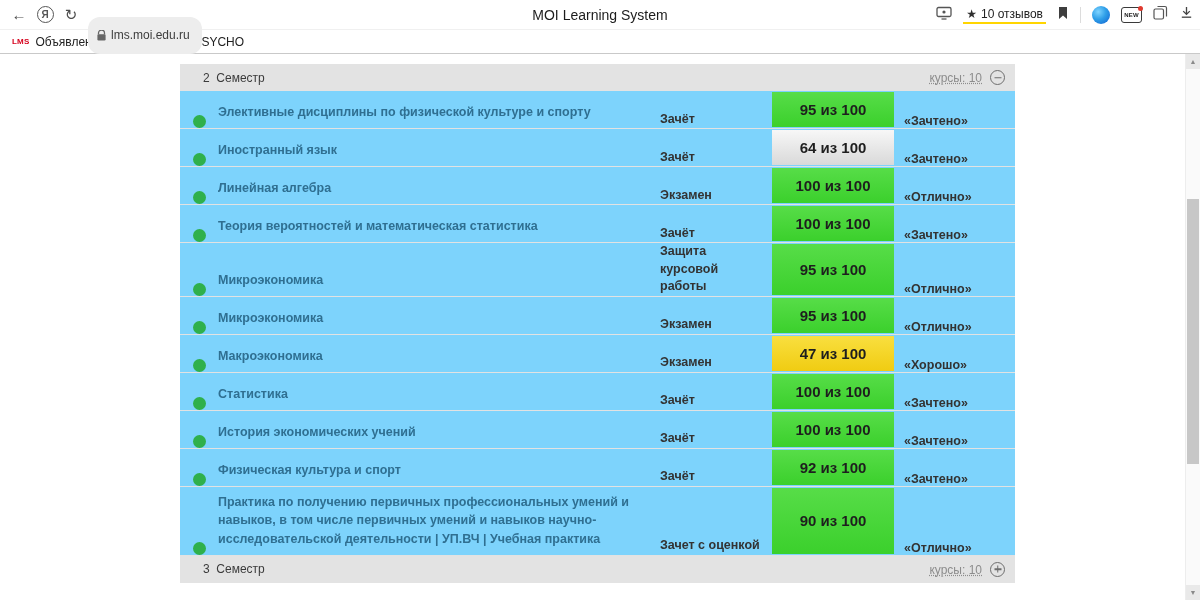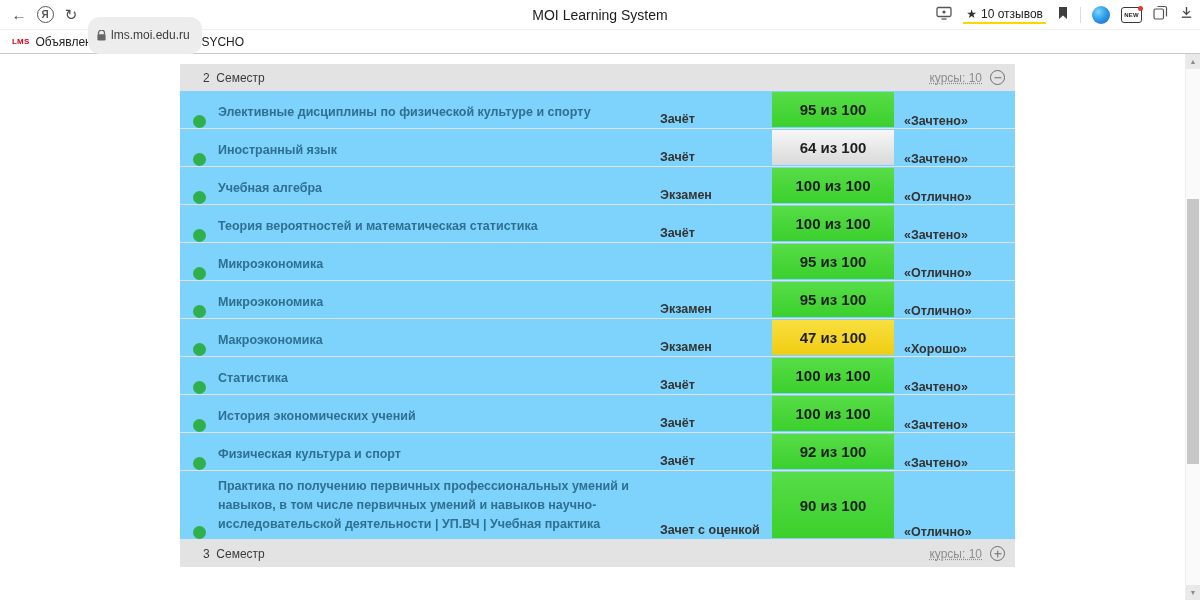--- a/index.html
+++ b/index.html
@@ -195,21 +195,21 @@
       <div class="score-badge badge-gray">64 из 100</div>
     </div>
     <div class="cell-grade">«Зачтено»</div>
   </div>
 
   <div class="course-row">
     <div class="cell-dot">
       <span class="status-dot"></span>
     </div>
     <div class="cell-name">
-      <a class="course-link">Учебная алгебра</a>
+      <a class="course-link">Линейная алгебра</a>
     </div>
     <div class="cell-type">Экзамен</div>
     <div class="cell-score">
       <div class="score-badge badge-green">100 из 100</div>
     </div>
     <div class="cell-grade">«Отлично»</div>
   </div>
 
   <div class="course-row">
     <div class="cell-dot">
@@ -225,20 +225,21 @@
     <div class="cell-grade">«Зачтено»</div>
   </div>
 
   <div class="course-row">
     <div class="cell-dot">
       <span class="status-dot"></span>
     </div>
     <div class="cell-name">
       <a class="course-link">Микроэкономика</a>
     </div>
+    <div class="cell-type">Защита курсовой работы</div>
     <div class="cell-score">
       <div class="score-badge badge-green">95 из 100</div>
     </div>
     <div class="cell-grade">«Отлично»</div>
   </div>
 
   <div class="course-row">
     <div class="cell-dot">
       <span class="status-dot"></span>
     </div>

